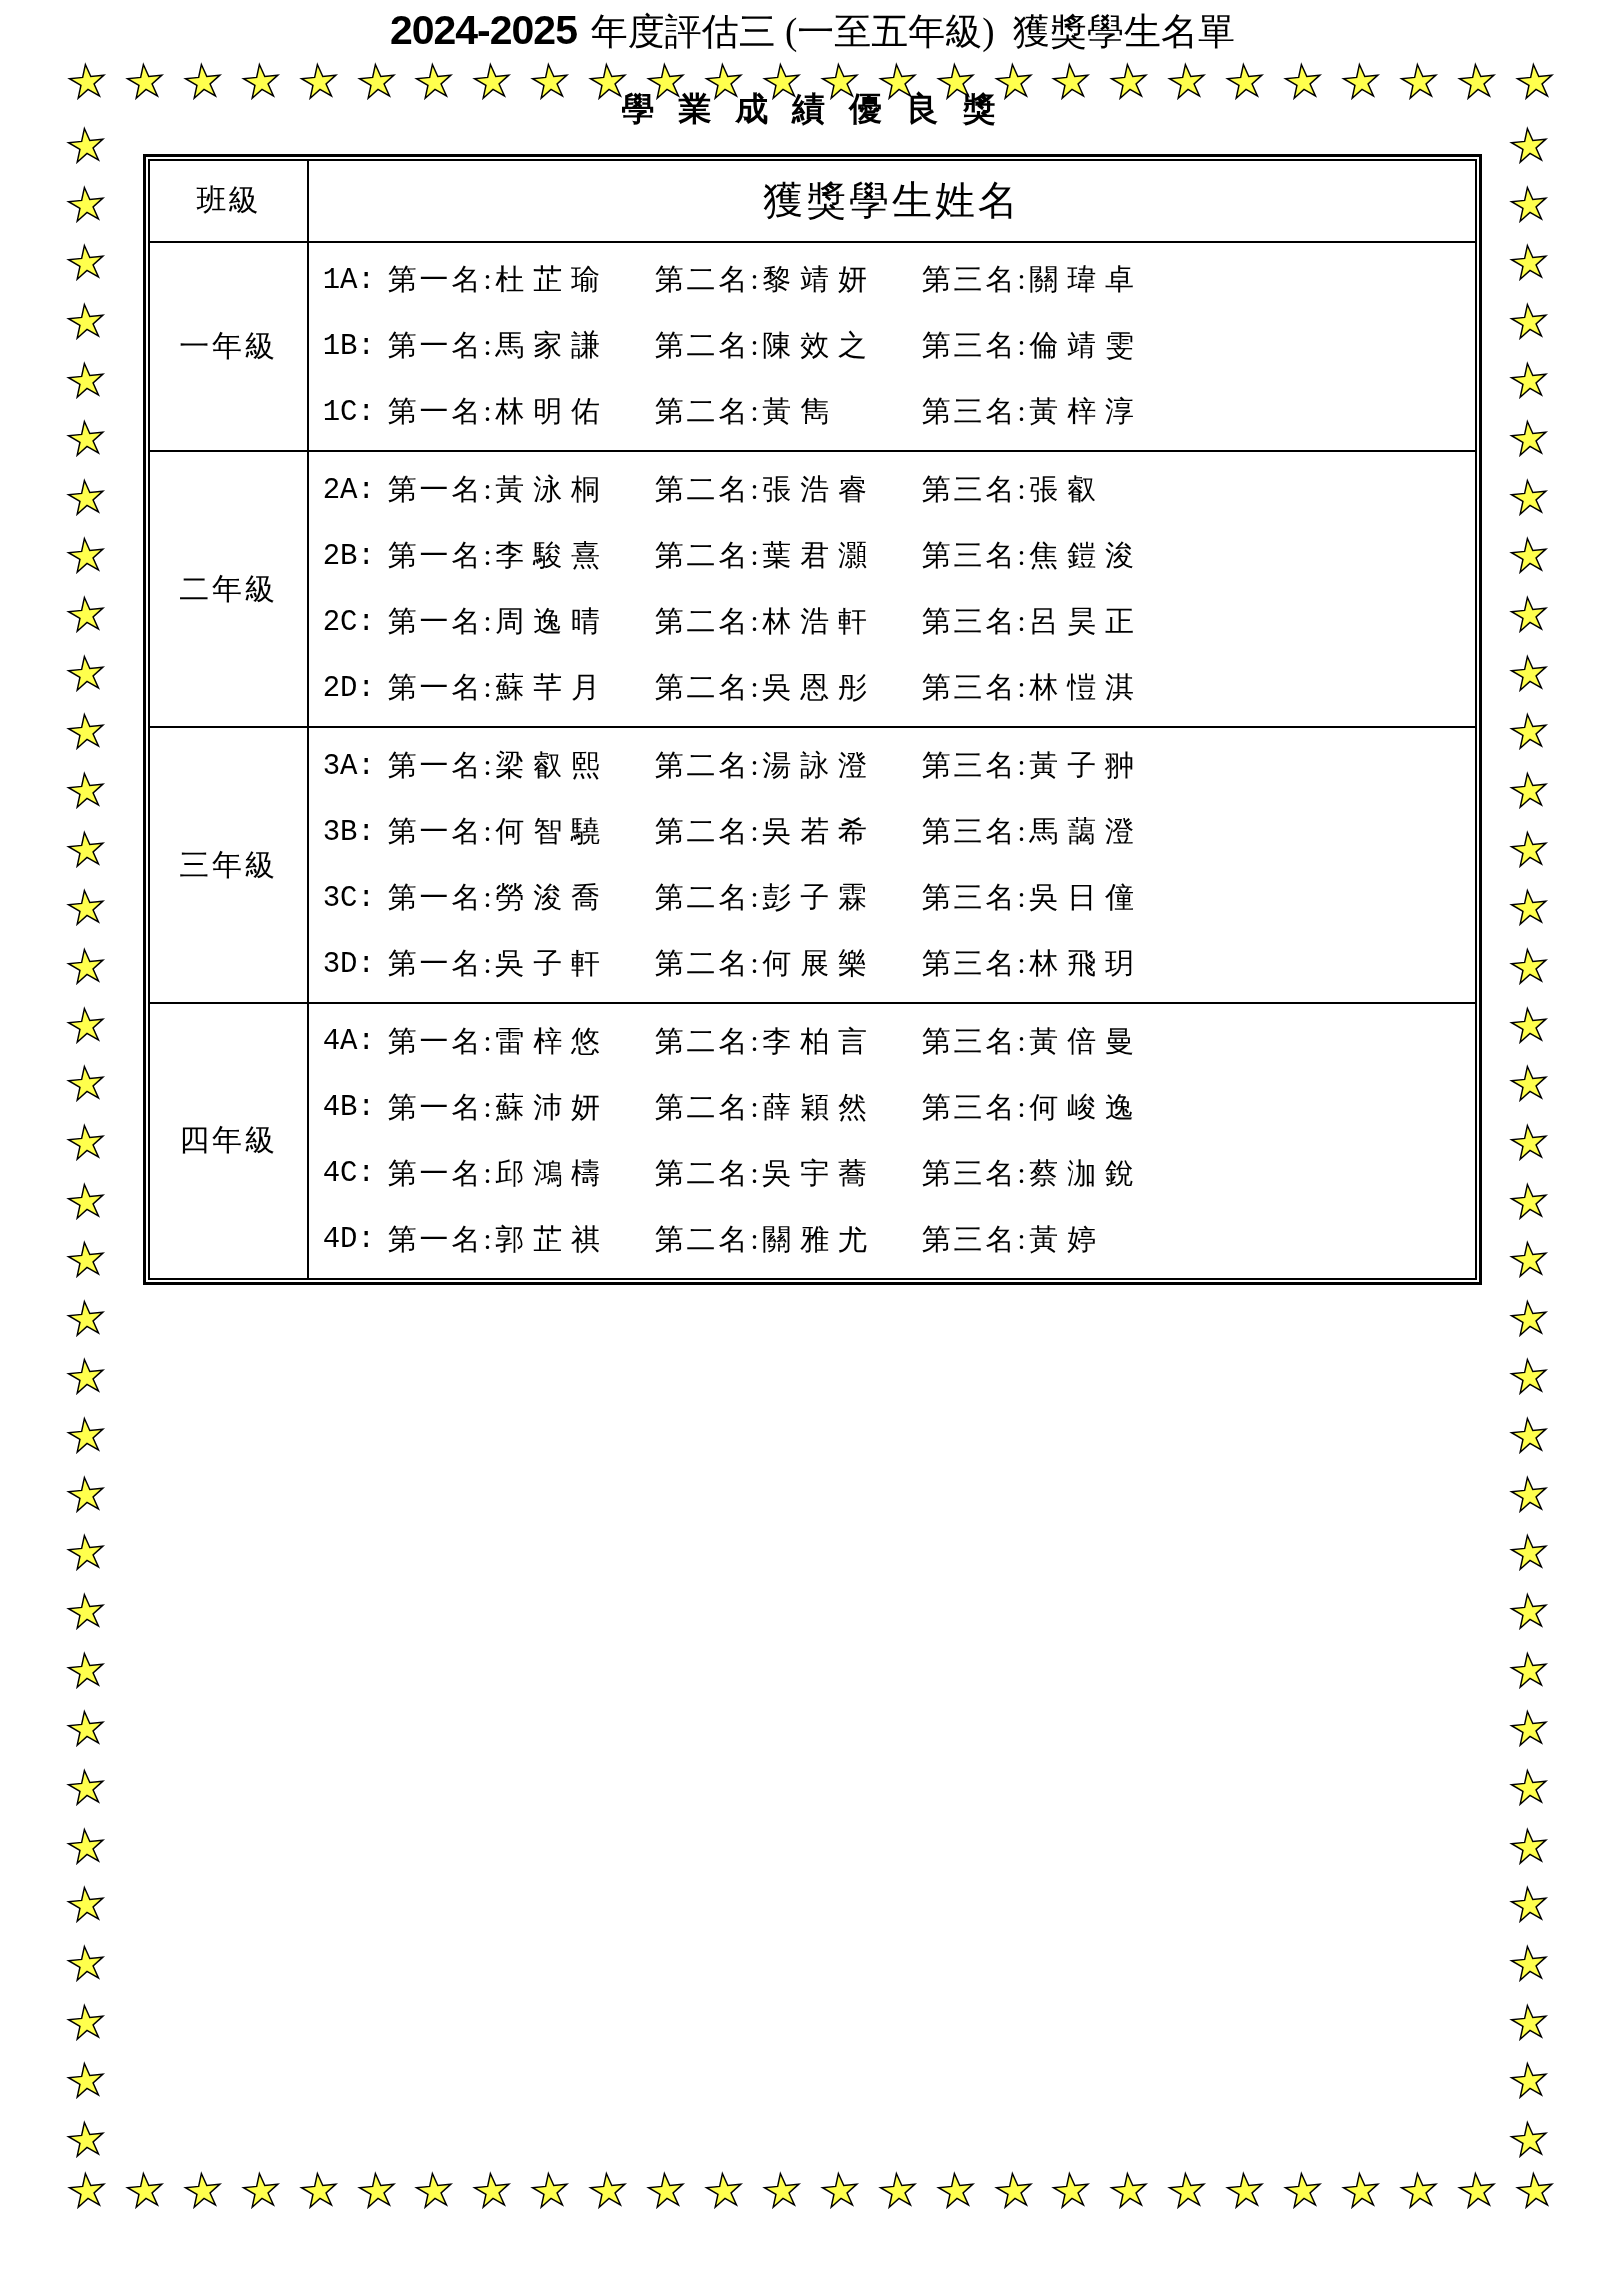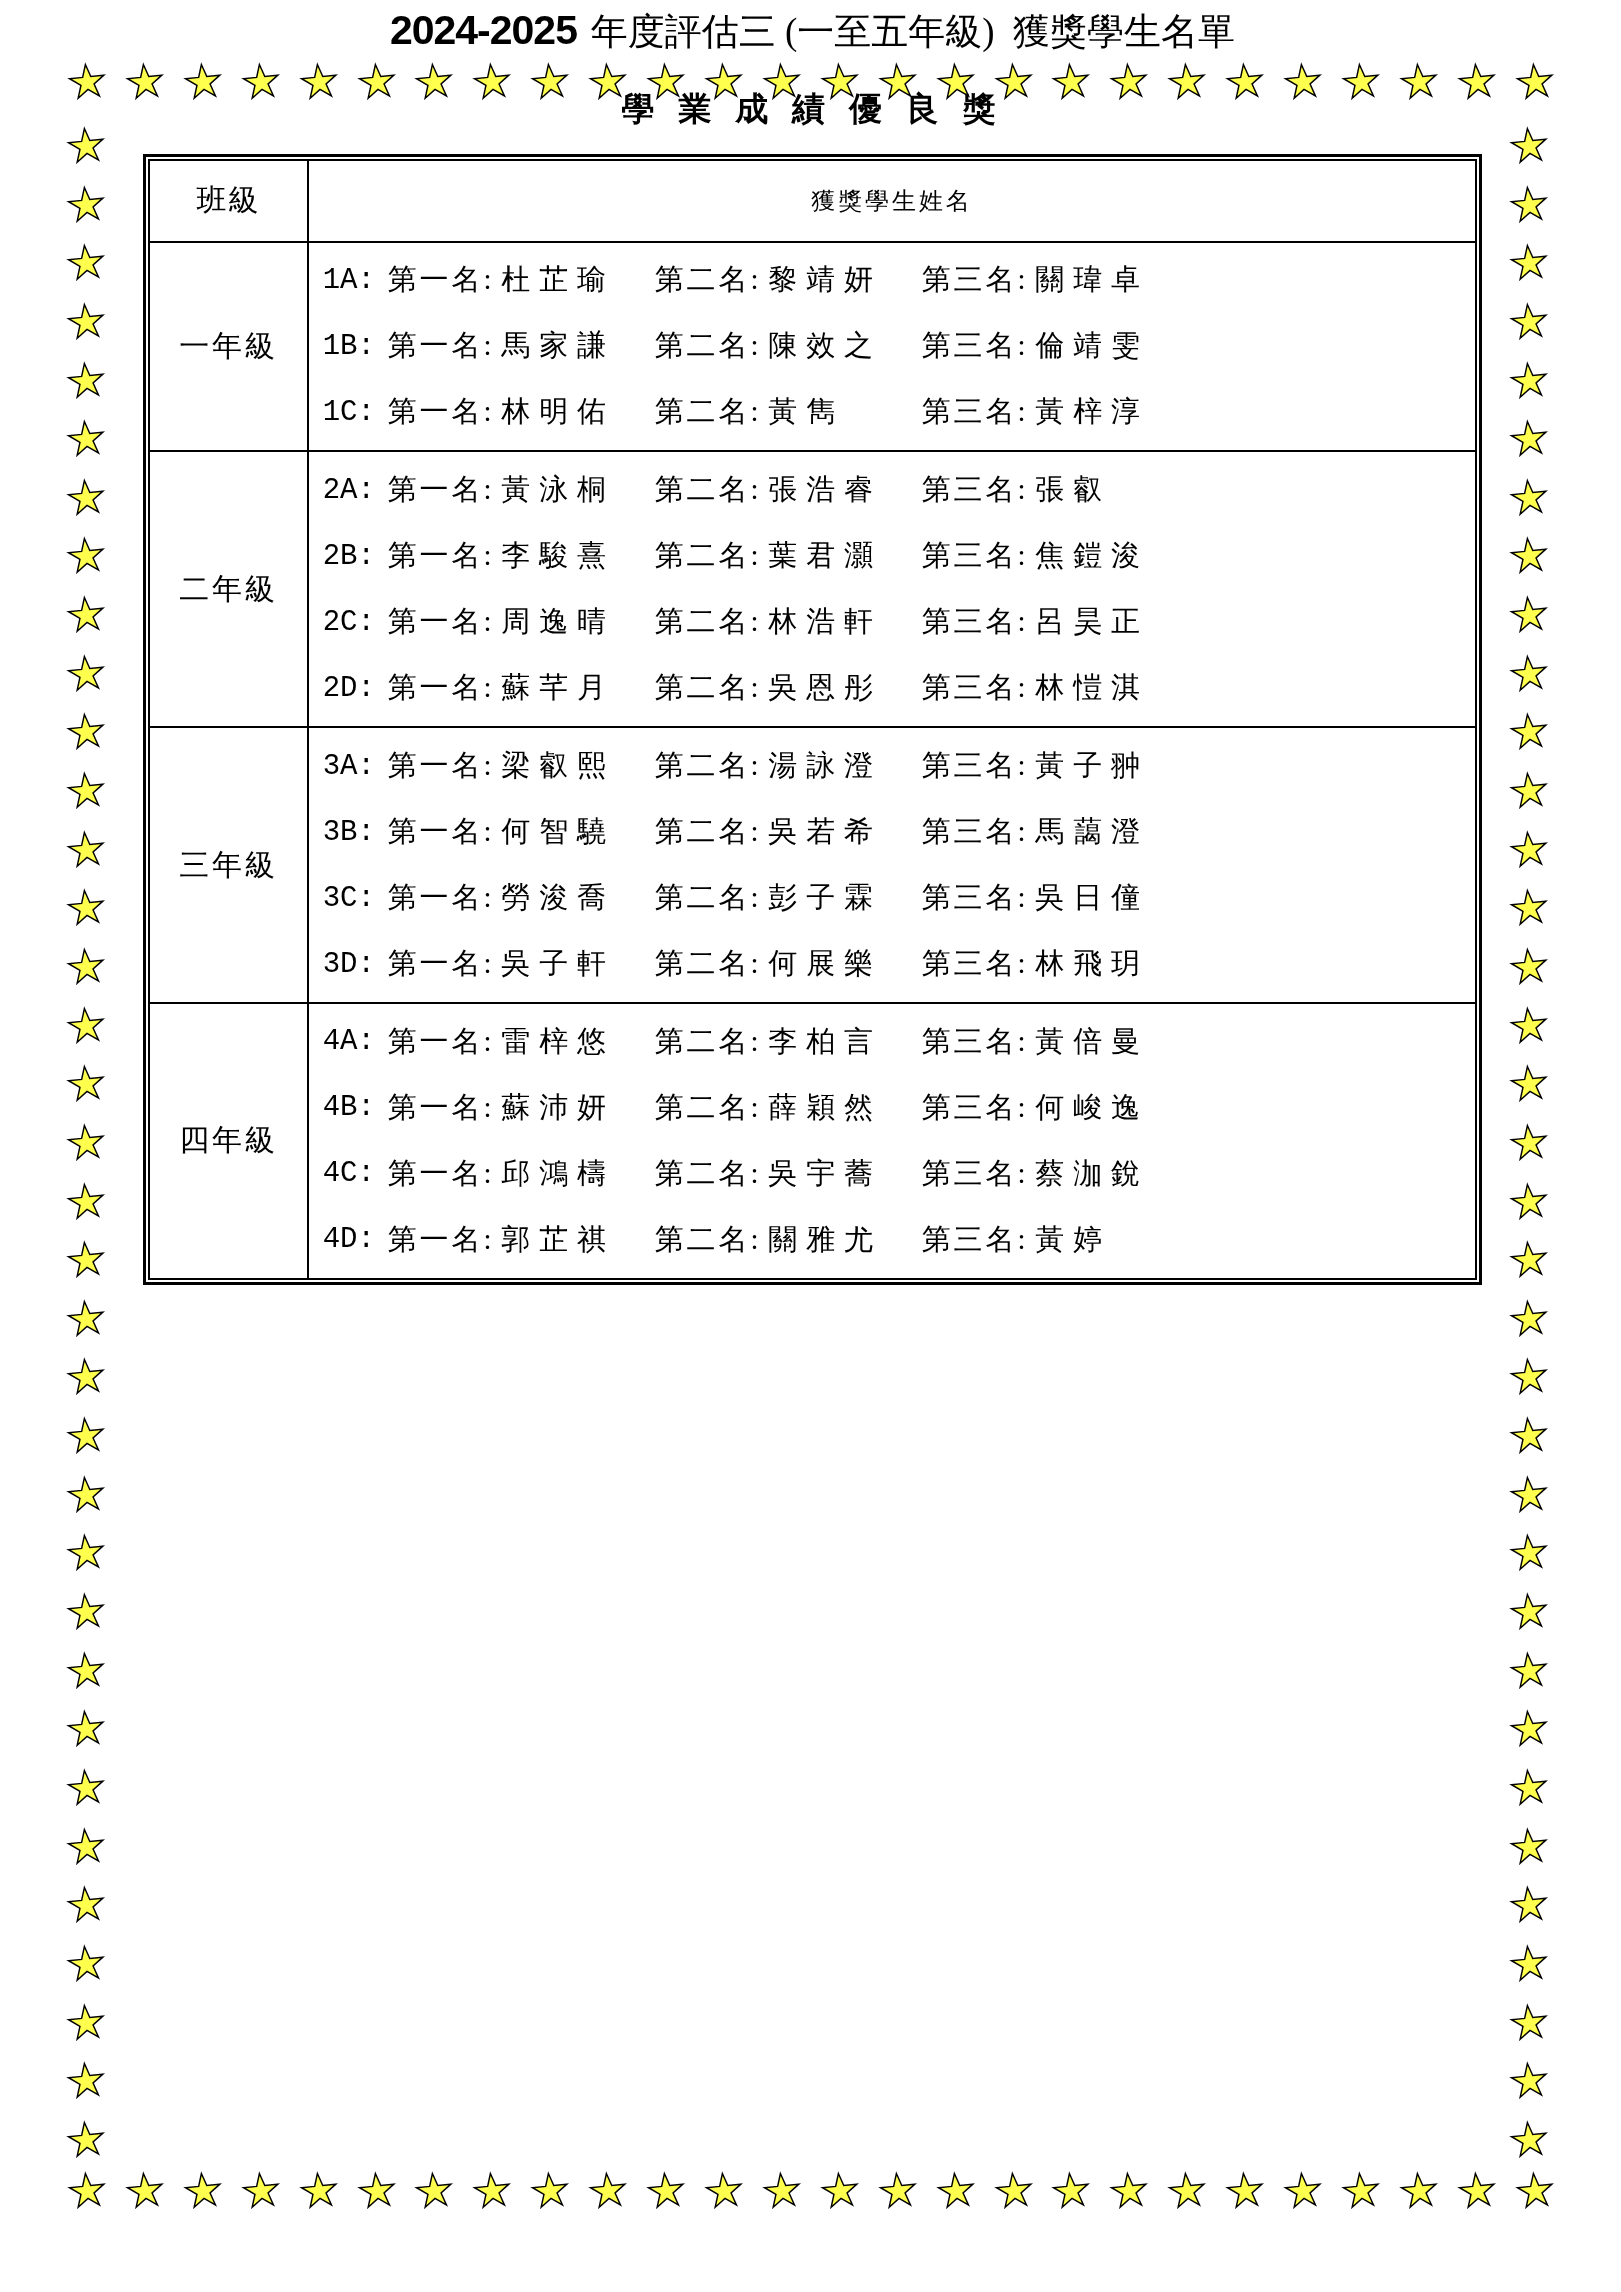--- a/index.html
+++ b/index.html
@@ -45,29 +45,29 @@
     margin:29px 0 0 0;text-align:center;
     font-size:33px;font-weight:bold;line-height:45px;
     letter-spacing:7.8px;white-space:pre;
   }
 
   
   .table-frame{margin-top:21.6px;border:3.9px solid #000;padding:2px;}
   table.award-table{border-collapse:collapse;width:100%;table-layout:fixed;}
   .award-table th,.award-table td{border:2.9px double #000;}
   th.class-h{width:155px;font-size:30px;font-weight:normal;letter-spacing:2px;height:78px;}
-  th.names-h{font-size:24px;font-weight:normal;letter-spacing:2.9px;}
+  th.names-h{font-size:40px;font-weight:normal;letter-spacing:2.9px;}
   td.grade-cell{width:155px;text-align:center;font-size:30px;letter-spacing:2.9px;}
   td.names-cell{padding:4.9px 7.8px 4.9px 13.7px;vertical-align:middle;}
   .line{display:flex;align-items:center;height:66px;font-size:29px;white-space:nowrap;}
   .code{width:65px;font-family:Liberation Mono, monospace;}
   .grp{width:267px;display:flex;align-items:flex-end;}
   .grp.last{width:auto;flex:1;}
   .rank{letter-spacing:2.9px;}
-  .nm{margin-left:7px;letter-spacing:8.8px;}
+  .nm{margin-left:1px;letter-spacing:8.8px;}
 </style>
 </head>
 <body>
 
 <div class="page">
 
   <div class="stars-row stars-top" id="stars-top">
       <span class="star">★</span>
       <span class="star">★</span>
       <span class="star">★</span>

